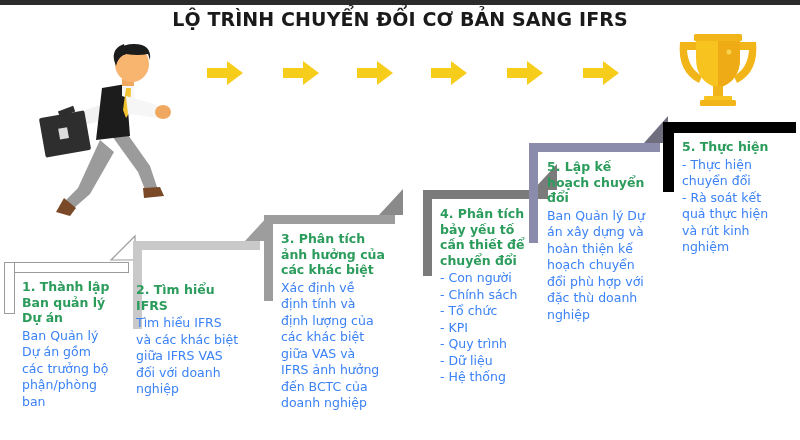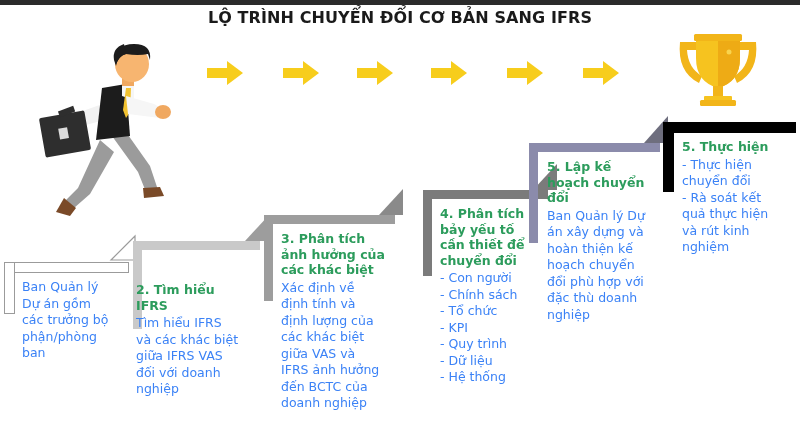--- a/index.html
+++ b/index.html
@@ -12,21 +12,21 @@
   #canvas { position: relative; width: 800px; height: 440px; background:#fff; }
 
   
   .trim-top { position:absolute; left:0; top:0; width:800px; height:5px; background:#2b2b2b; }
   .trim-top-2 { position:absolute; left:0; top:5px; width:800px; height:2px; background:#ffffff; }
 
   
   .title {
     position:absolute; left:0; top:8px; width:800px;
     text-align:center;
-    font-size:16px; font-weight:bold; letter-spacing:0.1px;
+    font-size:19px; font-weight:bold; letter-spacing:0.1px;
     color:#1a1a1a;
   }
 
   
   .arrow {
     position:absolute; top:58px; width:40px; height:30px;
   }
   .arrow svg { display:block; }
 
   
@@ -146,20 +146,23 @@
     </svg>
   </div>
 
   <div class="step outlined" style="left:4px; top:262px; width:125px; height:175px;">
     <svg class="tri" style="left:103px; top:-28px;" width="30" height="28" viewBox="0 0 30 28">
       <path d="M28 2 L28 26 L4 26 Z" fill="none" stroke="#9b9b9b" stroke-width="1.2"></path>
     </svg>
     <div class="bar-top" style="width:125px;"></div>
     <div class="bar-left" style="height:52px;"></div>
     <div class="content" style="left:18px; top:17px; width:104px;">
+      <div class="head">1. Thành lập
+Ban quản lý
+Dự án</div>
       <div class="body">Ban Quản lý
 Dự án gồm
 các trưởng bộ
 phận/phòng
 ban</div>
     </div>
   </div>
 
   <div class="step" style="left:133px; top:241px; width:127px; height:196px;">
     <svg class="tri" style="left:110px; top:-26px;" width="28" height="26" viewBox="0 0 28 26">

